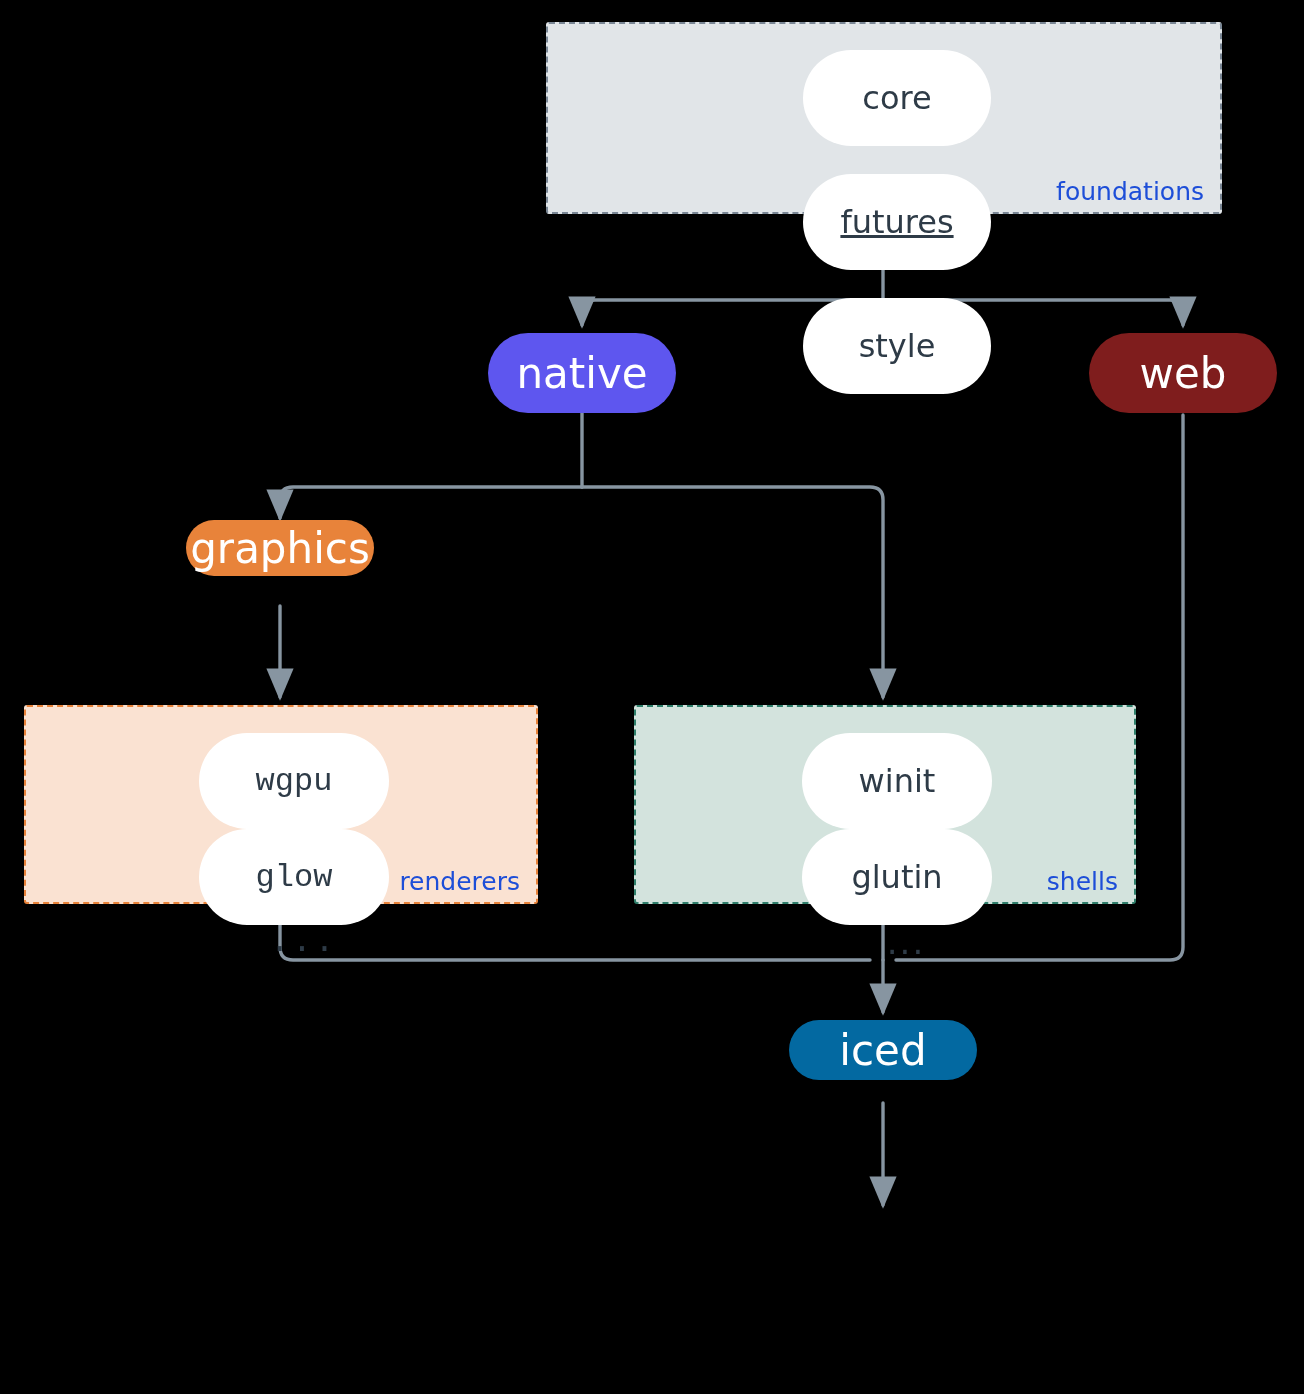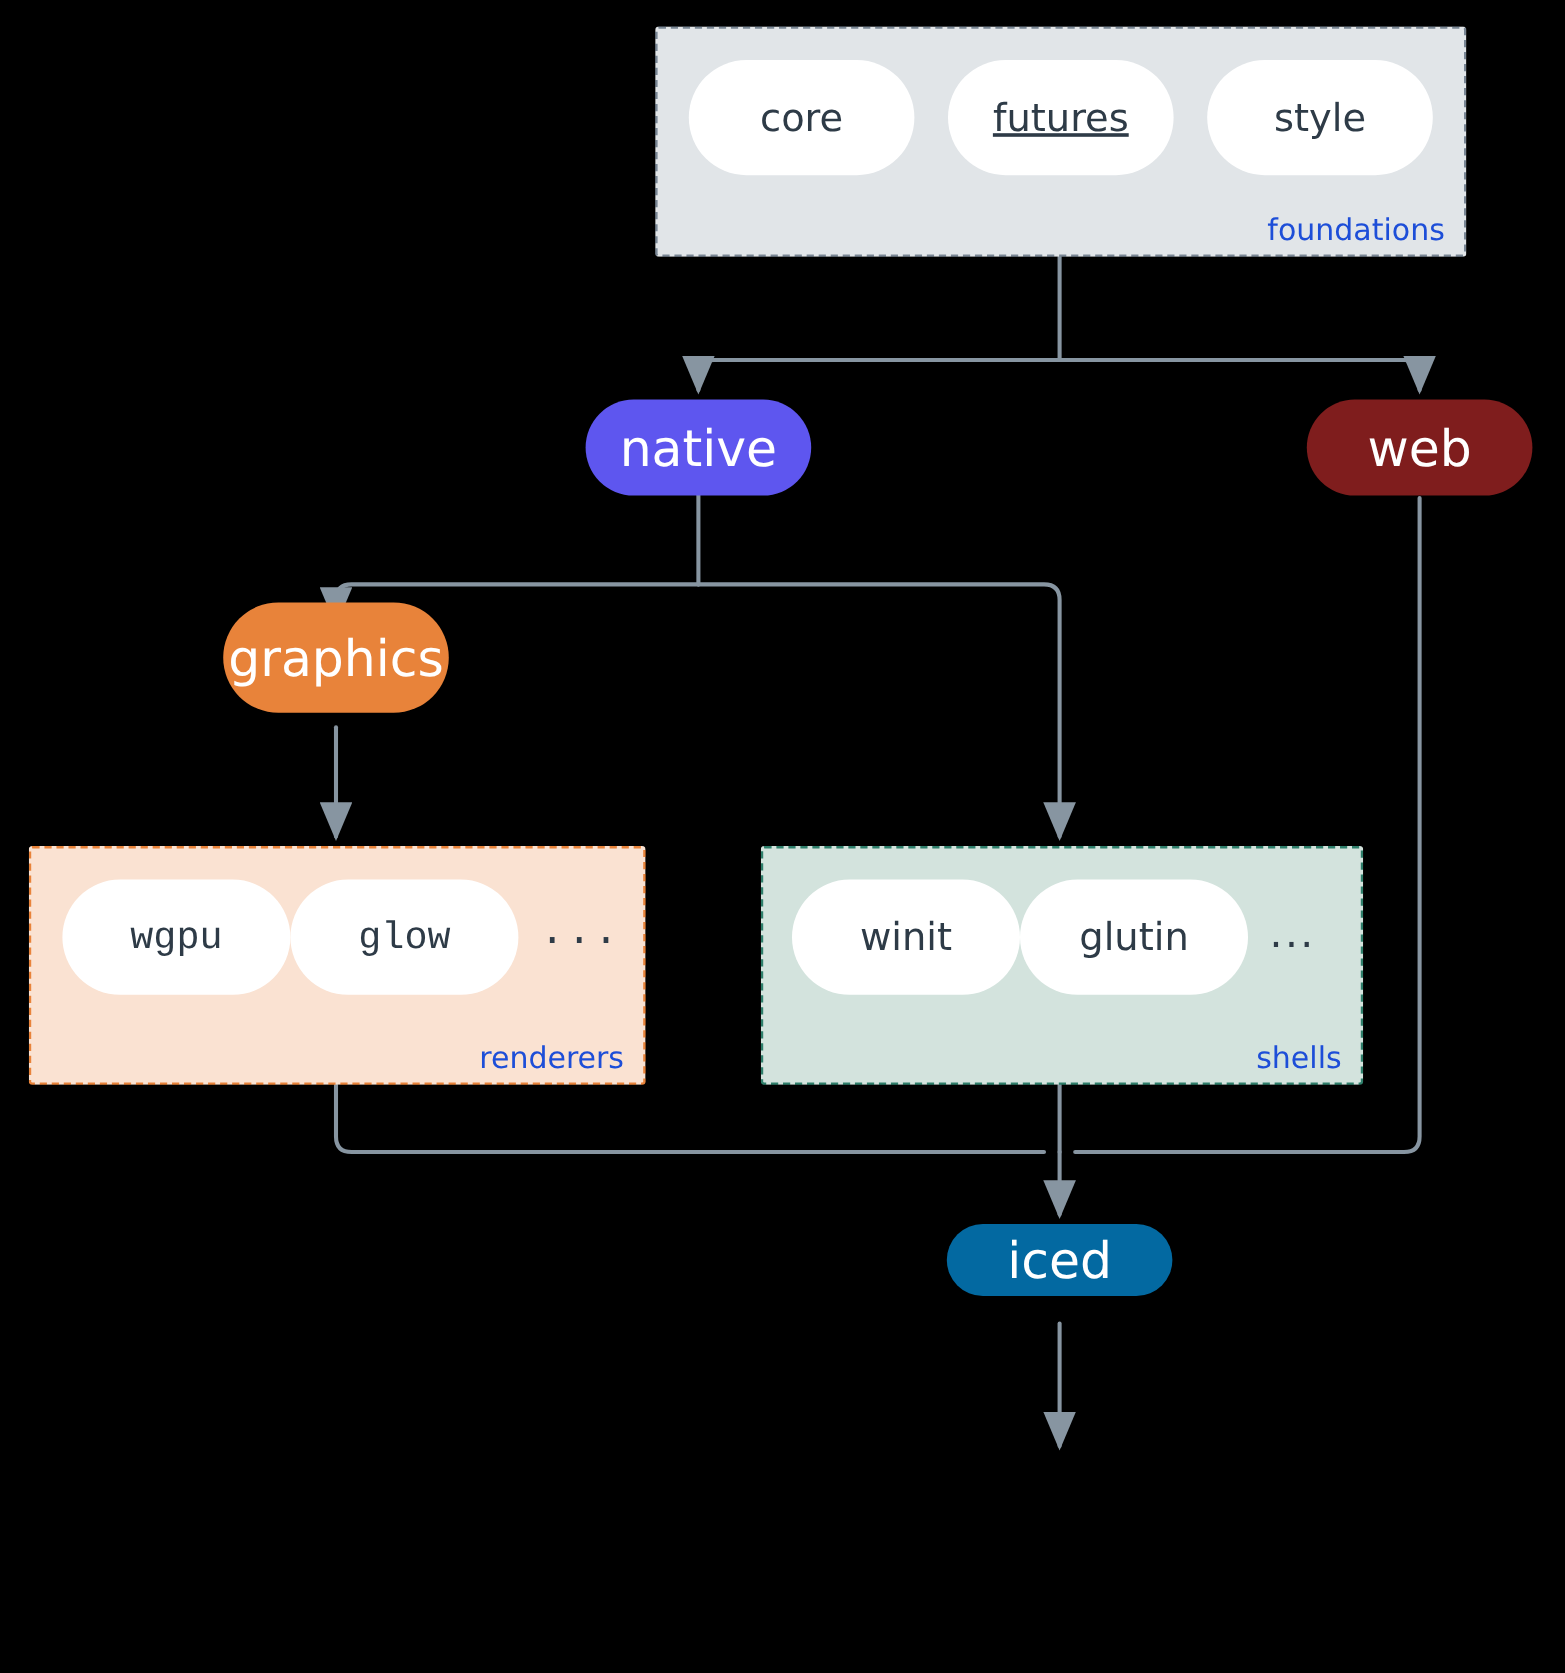--- a/index.html
+++ b/index.html
@@ -25,21 +25,21 @@
   }
   .group-box {
     position: absolute;
     box-sizing: border-box;
     display: flex;
     flex-direction: column;
     justify-content: flex-start;
   }
   .group-row {
     display: flex;
-    flex-direction: row;
+    flex-direction: column;
     align-items: center;
   }
   .group-label {
     position: absolute;
     right: 16px;
     bottom: 8px;
     font-size: 25px;
     color: #1d4ed8;
     line-height: 1;
     white-space: nowrap;
@@ -135,21 +135,21 @@
   </div>
 
   <div class="node-pill" style="left:488px; top:333px; width:188px; height:80px; background:#5e56ef;">
     <span>native</span>
   </div>
 
   <div class="node-pill" style="left:1089px; top:333px; width:188px; height:80px; background:#7f1d1d;">
     <span>web</span>
   </div>
 
-  <div class="node-pill" style="left:186px; top:502px; width:188px; height:92px; background:#e8833a;">
+  <div class="node-pill" style="left:186px; top:520px; width:188px; height:56px; background:#e8833a;">
     <span>graphics</span>
   </div>
 
   <div class="group-box" style="left:24px; top:705px; width:514px; height:199px;
               background:#fae2d2; border:2px dashed #e8833a; border-radius:3px;">
     <div class="group-row" style="padding:26px 0 0 26px; font-family:Liberation Mono, monospace;">
       <div class="leaf-pill" style="width:190px;">
         <span>wgpu</span>
       </div>
       <div class="leaf-pill" style="width:190px;">

